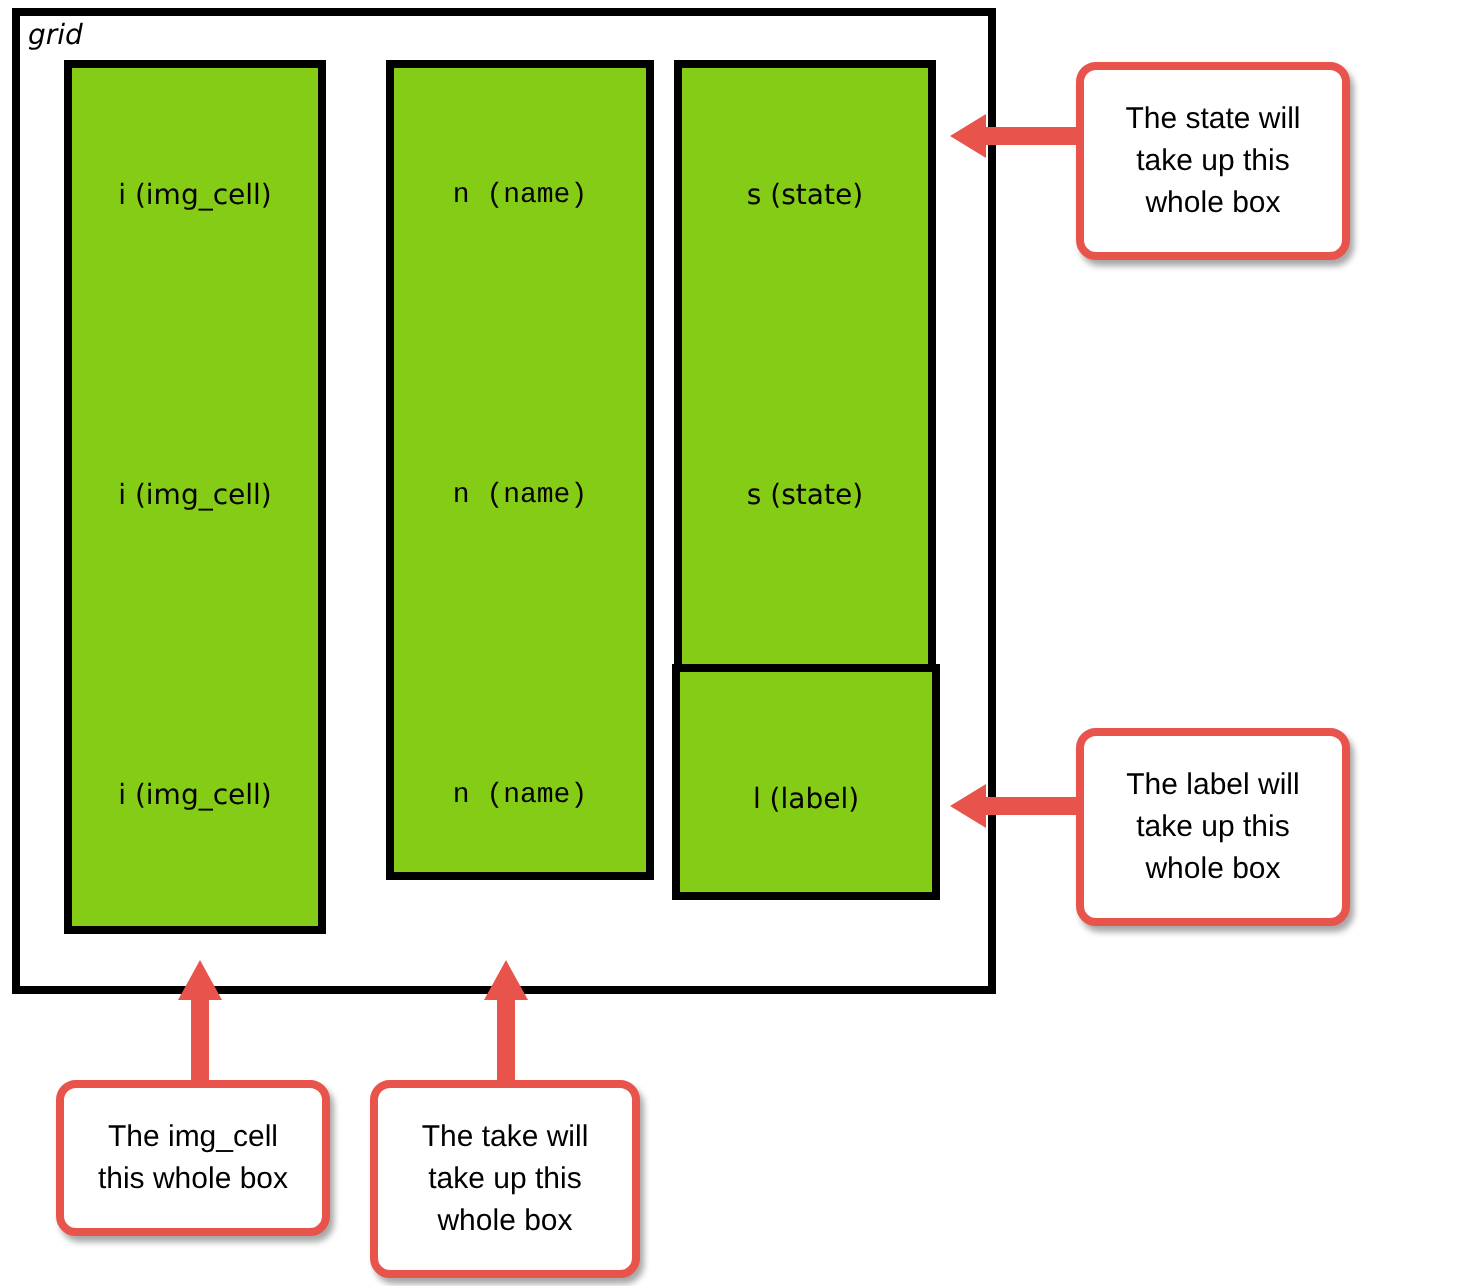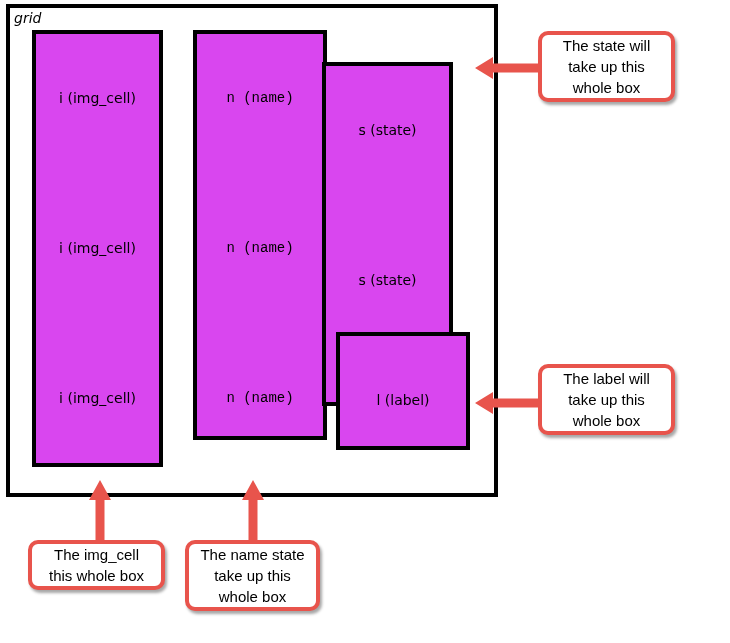--- a/index.html
+++ b/index.html
@@ -24,25 +24,25 @@
   .grid-title {
     position: absolute;
     left: 4px; top: 1px;
     font-size: 14px;
     line-height: 18px;
     font-style: italic;
   }
   .cellbox {
     position: absolute;
     border: 4px solid var(--ink);
-    background: #d946ef;
+    background: #84cc16;
   }
   .box-imgcell { left: 22px; top: 22px; width: 131px; height: 437px; }
   .box-name    { left: 183px; top: 22px; width: 134px; height: 410px; font-family: Liberation Mono, monospace; }
-  .box-state   { left: 312px; top: 22px; width: 131px; height: 344px; margin-top: 32px; }
+  .box-state   { left: 327px; top: 22px; width: 131px; height: 344px; }
   .box-label   { left: 326px; top: 324px; width: 134px; height: 118px; }
   .cell {
     position: absolute;
     left: 0; right: 0;
     text-align: center;
     font-size: 14px;
     line-height: 20px;
     white-space: nowrap;
   }
   .r1 { top: 54px; }
@@ -51,21 +51,21 @@
   .callout {
     position: absolute;
     background: #ffffff;
     border: 4px solid var(--accent);
     border-radius: 10px;
     box-shadow: 2px 3px 3px rgba(0,0,0,0.35);
     font-family: "Liberation Sans", sans-serif;
     font-size: 15px;
     line-height: 21px;
     text-align: center;
-    padding: 0 1px;
+    padding: 14px 1px;
     z-index: 4;
   }
   .callout span { display: block; }
   .co-state   { left: 538px; top: 31px;  width: 137px; }
   .co-label   { left: 538px; top: 364px; width: 137px; }
   .co-imgcell { left: 28px;  top: 540px; width: 137px; }
   .co-name    { left: 185px; top: 540px; width: 135px; }
   .arrow-layer {
     position: absolute;
     left: 0; top: 0;
@@ -116,21 +116,21 @@
     <span>take up this</span>
     <span>whole box</span>
   </div>
 
   <div class="callout co-imgcell">
     <span>The img_cell</span>
     <span>this whole box</span>
   </div>
 
   <div class="callout co-name">
-    <span>The name state</span>
+    <span>The take will</span>
     <span>take up this</span>
     <span>whole box</span>
   </div>
 
   <svg class="arrow-layer" viewBox="0 0 730 643" xmlns="http://www.w3.org/2000/svg">
     <path class="arrow" d="M475,68 L493,57 L493,63.5 L538,63.5 L538,72.5 L493,72.5 L493,79 Z"></path>
     <path class="arrow" d="M475,403 L493,392 L493,398.5 L538,398.5 L538,407.5 L493,407.5 L493,414 Z"></path>
     <path class="arrow" d="M100,480 L111,500 L104.5,500 L104.5,541 L95.5,541 L95.5,500 L89,500 Z"></path>
     <path class="arrow" d="M253,480 L264,500 L257.5,500 L257.5,541 L248.5,541 L248.5,500 L242,500 Z"></path>
   </svg>

